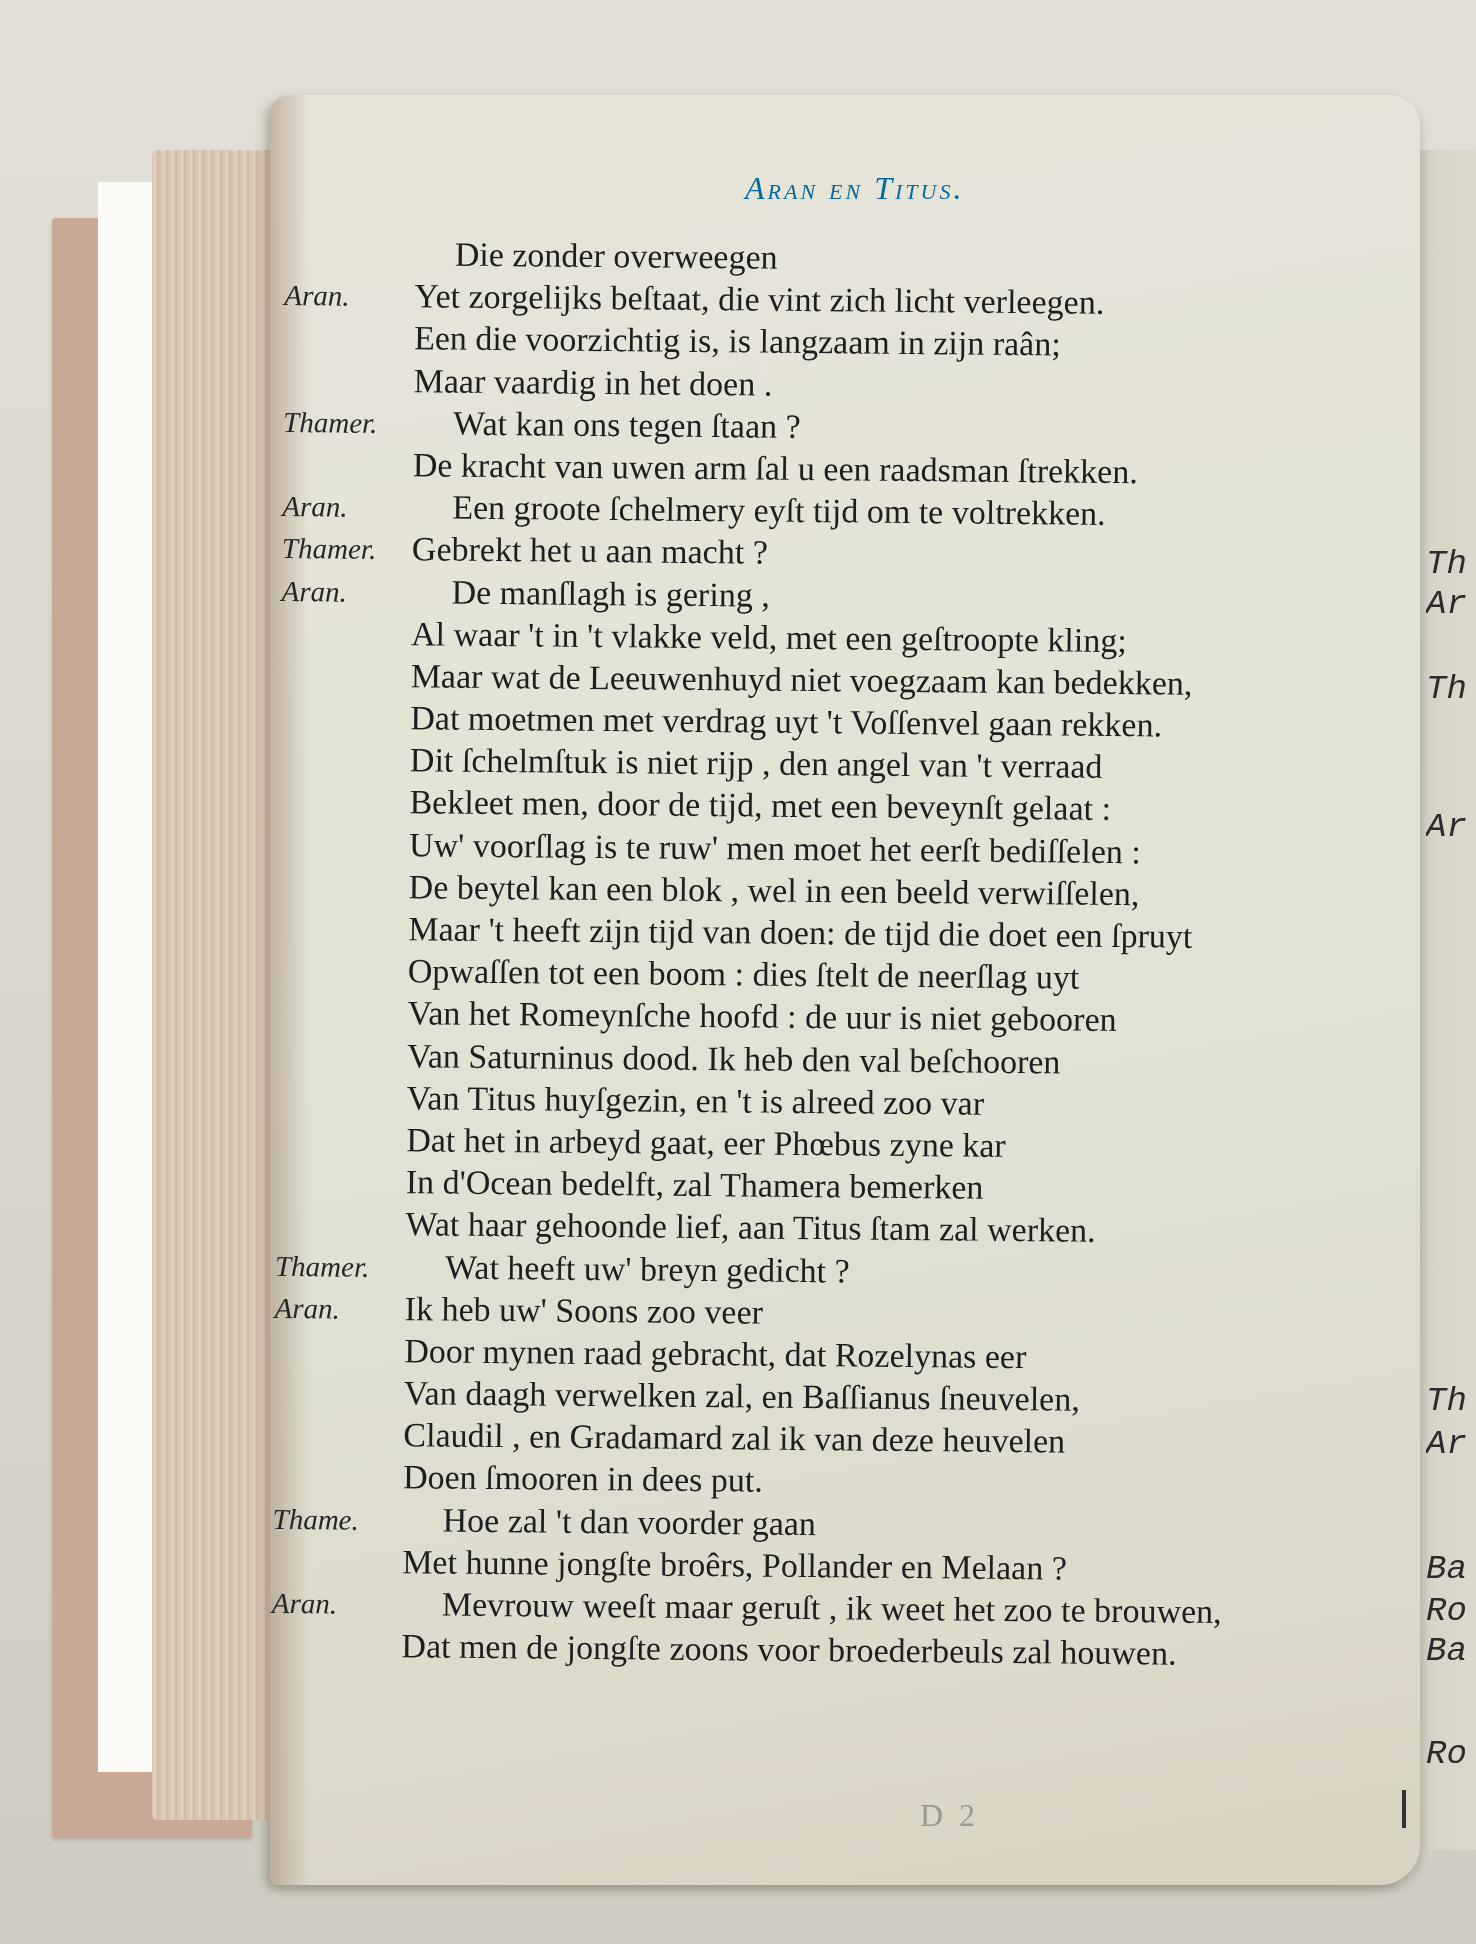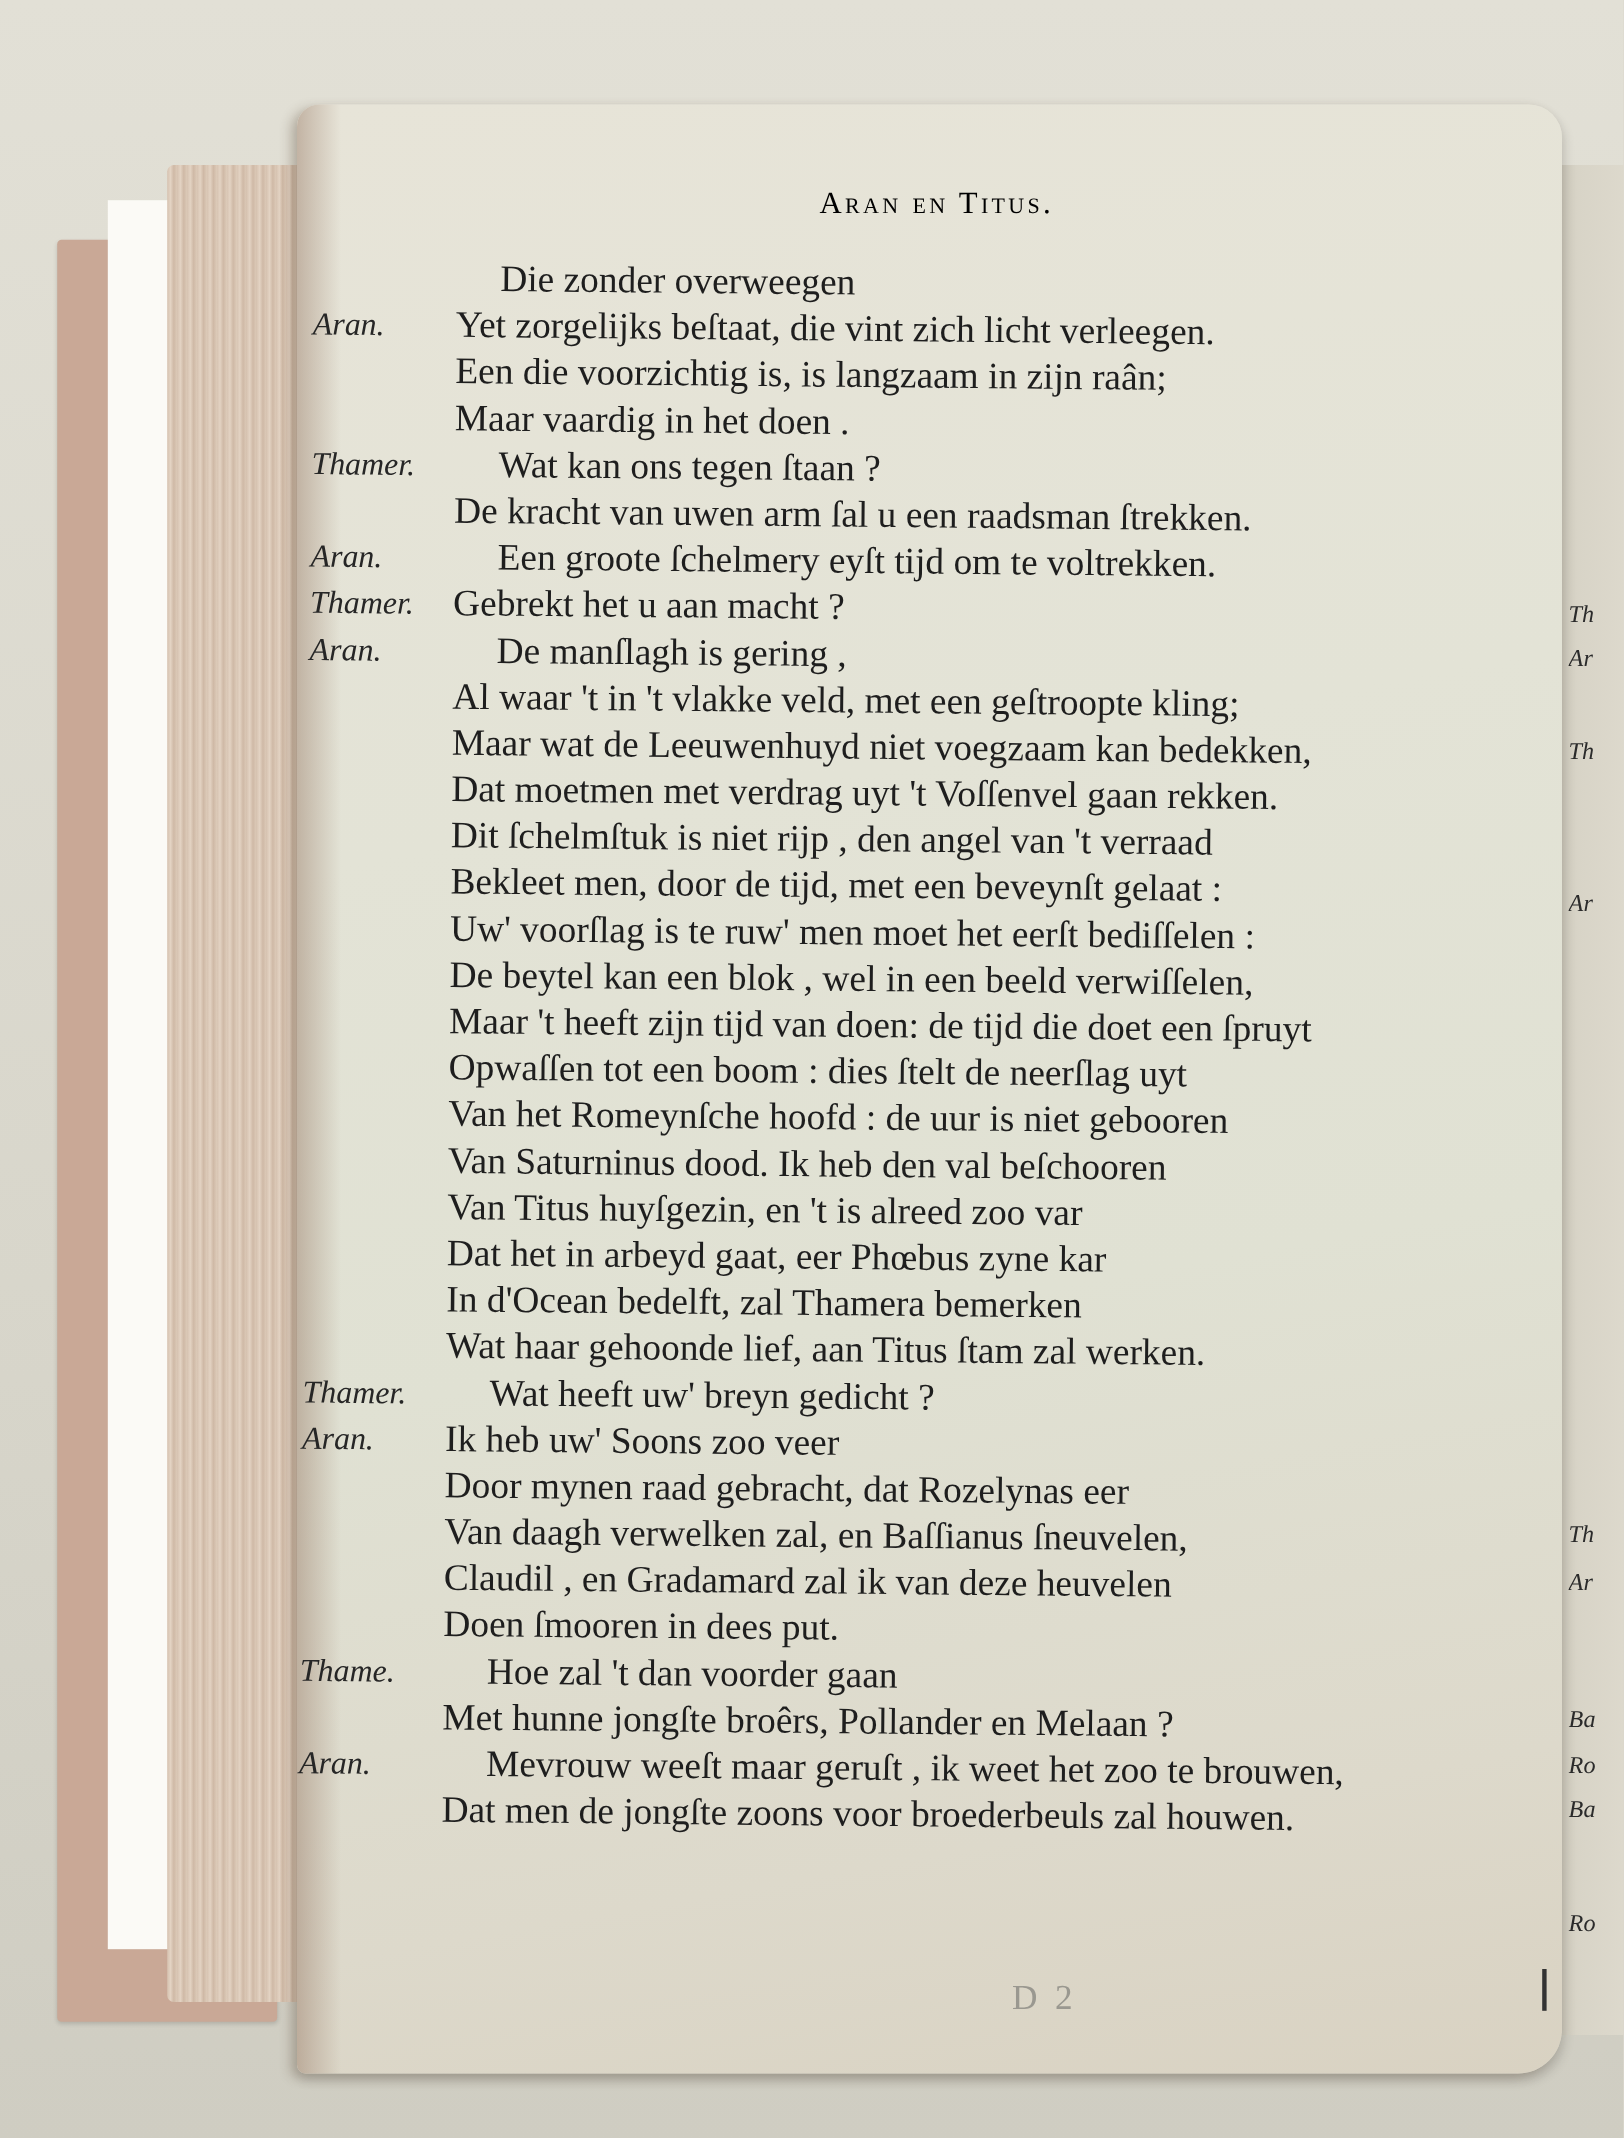--- a/index.html
+++ b/index.html
@@ -26,38 +26,38 @@
     position: absolute; left: 152px; top: 150px; width: 140px; height: 1670px;
     background: repeating-linear-gradient(90deg, #d6c2b0 0px, #e3d3c3 3px, #cfb9a6 6px, #dccab8 9px);
     border-radius: 6px 0 0 6px;
   }
   
   .next-page {
     position: absolute; left: 1410px; top: 150px; width: 80px; height: 1700px;
     background: linear-gradient(90deg, #c8c4b6 0%, #d8d4c7 30%, #dedace 100%);
   }
   .next-margin {
-    position: absolute; left: 1426px; font-style: italic; font-size: 22px; color: #2b2b2b;
-    white-space: nowrap; overflow: hidden; width: 50px;
+    position: absolute; left: 1426px; font-style: italic; font-size: 34px; color: #2b2b2b;
+    white-space: nowrap; overflow: hidden; width: 50px; font-family: Liberation Mono, monospace;
   }
   
   .page {
     position: absolute; left: 270px; top: 95px; width: 1150px; height: 1790px;
     background: linear-gradient(170deg, #e7e4d8 0%, #e3e3d6 35%, #e0e1d3 60%, #ddd9cb 85%, #d9d2c2 100%);
     border-radius: 20px 30px 40px 8px;
     box-shadow: -6px 4px 10px rgba(80,60,40,0.25), 2px 6px 10px rgba(0,0,0,0.12);
   }
   .gutter-shade {
     position: absolute; left: 270px; top: 95px; width: 40px; height: 1790px;
     background: linear-gradient(90deg, rgba(150,120,100,0.45), rgba(150,120,100,0));
     border-radius: 20px 0 0 8px;
   }
   .running-head {
-    position: absolute; left: 745px; top: 170px; font-size: 28px; letter-spacing: 3px;
-    color: #000000; font-variant: small-caps;
+    position: absolute; left: 745px; top: 170px; font-size: 32px; letter-spacing: 3px;
+    color: #0369a1; font-variant: small-caps; font-style: italic;
   }
   .text-block {
     position: absolute; left: 285px; top: 232px; width: 1100px;
     transform: rotate(0.55deg); transform-origin: left top;
   }
   .line {
     position: relative; height: 42.2px; font-size: 34px; line-height: 42px;
     color: #1e1e1e; white-space: nowrap;
   }
   .speaker {

